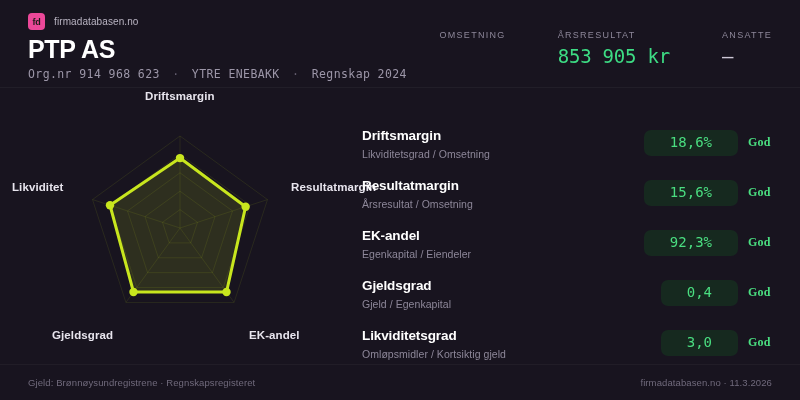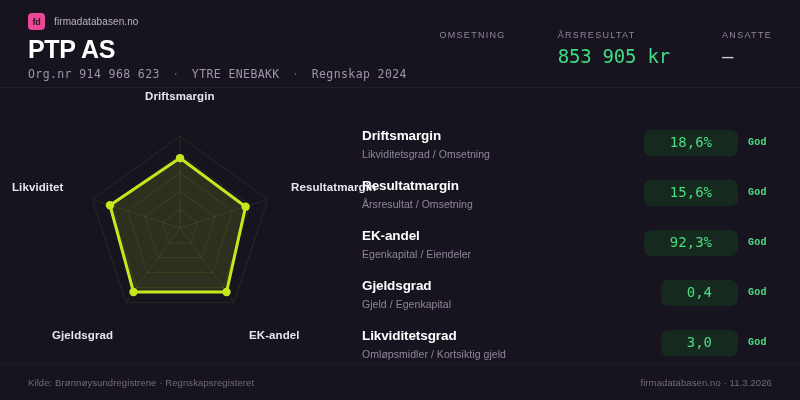--- a/index.html
+++ b/index.html
@@ -74,22 +74,22 @@
   .metric-formula { font-size:10.5px; color:#8d8799; margin-top:3px; letter-spacing:0.05px; }
   .metric-right { display:flex; align-items:center; gap:10px; padding-top:2px; }
   .metric-badge {
     background:#16291f; border-radius:7px;
     padding:4px 26px;
     font-family:"DejaVu Sans Mono", monospace;
     font-size:14px; color:#4ade80; letter-spacing:0px; line-height:1.25;
     min-width:46px; text-align:center;
   }
   .metric-rating {
-    font-family:Liberation Mono, monospace;
-    font-size:10px; font-weight:bold; color:#4ade80; letter-spacing:0.2px;
+    font-family:Liberation Serif, serif;
+    font-size:12px; font-weight:bold; color:#4ade80; letter-spacing:0.2px;
     width:26px;
   }
 
   
   .footer { position:absolute; left:0; bottom:0; width:800px; height:36px; }
   .footer:before {
     content:""; position:absolute; left:0; top:0; width:800px; height:1px;
     background:rgba(255,255,255,0.04);
   }
   .footer-left { position:absolute; left:28px; top:13px; font-size:9.5px; color:#706a7c; letter-spacing:0.1px; }
@@ -218,17 +218,17 @@
       </div>
       <div class="metric-right">
         <div class="metric-badge">3,0</div>
         <div class="metric-rating">God</div>
       </div>
     </div>
 
   </div>
 
   <div class="footer">
-    <div class="footer-left">Kilde: Brønnøysundregistrene · Regnskapsregisteret</div>
+    <div class="footer-left">Gjeld: Brønnøysundregistrene · Regnskapsregisteret</div>
     <div class="footer-right">firmadatabasen.no · 11.3.2026</div>
   </div>
 
 </div>
 
 </body></html>

